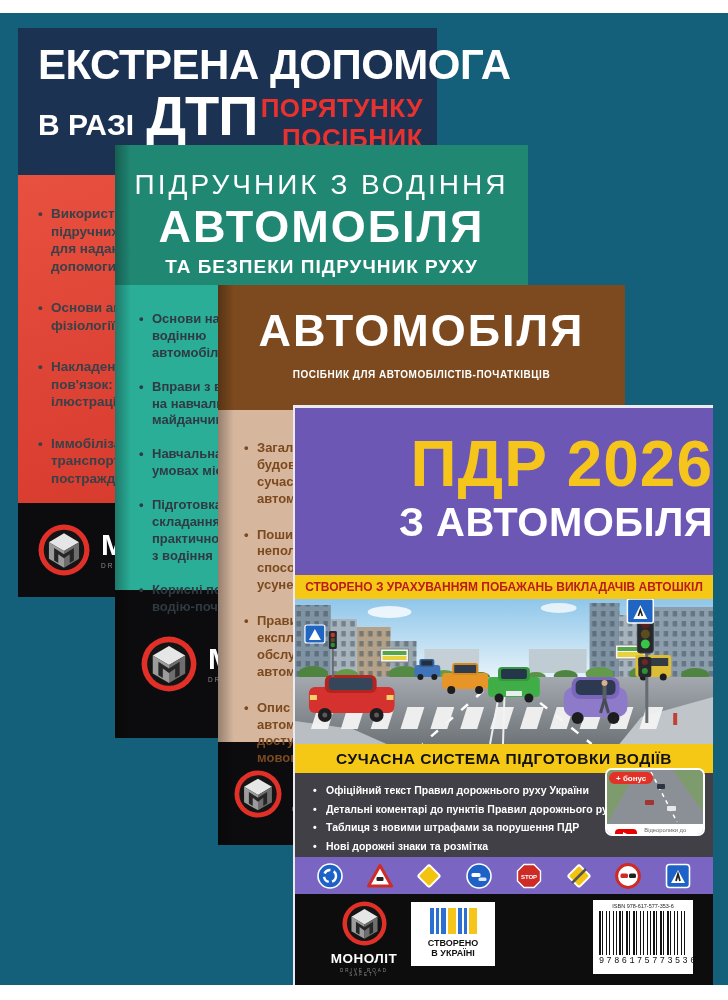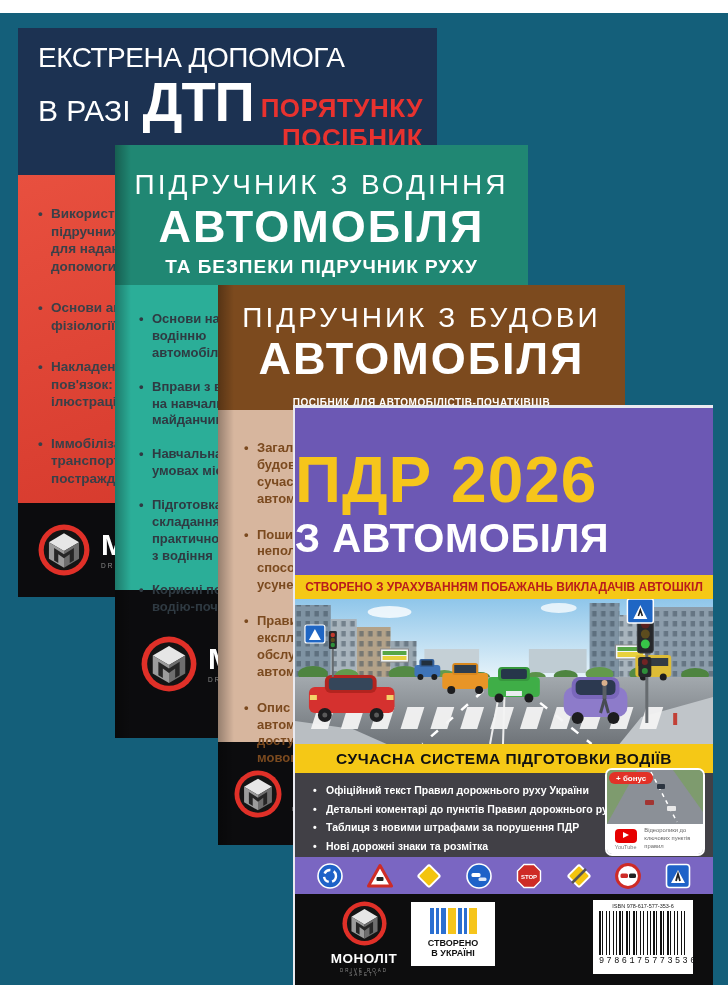--- a/index.html
+++ b/index.html
@@ -15,23 +15,23 @@
   ul.blist li::before{content:"•";position:absolute;left:0;top:0;}
   .pub-footer{background:#0C0C0E;display:flex;align-items:center;}
   .pub-name{color:#fff;font-weight:700;letter-spacing:1px;line-height:1;}
   .pub-tag{color:#8a8a8a;letter-spacing:2px;line-height:1;margin-top:3px;}
   .spine::before{content:"";position:absolute;left:0;top:0;bottom:0;width:16px;
     background:linear-gradient(90deg,rgba(0,0,0,.30),rgba(0,0,0,0));z-index:5;pointer-events:none;}
 
   
   .book1{left:18px;top:28px;width:419px;height:569px;z-index:1;}
   .b1-header{position:relative;height:147px;background:var(--book1-header,#1C3252);padding:16px 14px 0 20px;color:#fff;}
-  .b1-t1{font-size:28px;font-weight:400;letter-spacing:-.5px;line-height:1;white-space:nowrap;}
+  .b1-t1{font-size:42px;font-weight:700;letter-spacing:-.5px;line-height:1;white-space:nowrap;}
   .b1-row2{display:flex;align-items:flex-end;margin-top:8px;}
-  .b1-t2{font-size:30px;font-weight:400;line-height:.9;}
+  .b1-t2{font-size:30px;font-weight:700;line-height:.9;}
   .b1-t3{font-size:56px;font-weight:700;line-height:.78;margin-left:12px;letter-spacing:-1px;}
   .b1-corner{position:absolute;right:14px;top:66px;text-align:right;color:var(--book1-accent,#E8322F);
     font-weight:700;font-size:26px;line-height:1.15;letter-spacing:.5px;}
   .b1-body{height:328px;background:linear-gradient(160deg,#E8503F,#D23529);padding:30px 0 0 20px;}
   .b1-body ul.blist{width:150px;color:#3A4048;font-size:13.5px;line-height:1.3;}
   .b1-body ul.blist li{margin-bottom:24px;}
   .b1-footer{height:94px;padding-left:20px;gap:11px;}
   .b1-footer .pub-name{font-size:30px;}
   .b1-footer .pub-tag{font-size:6.5px;}
 
@@ -57,36 +57,36 @@
   .b3-body{height:332px;background:var(--book3-body,#D7B69E);padding:30px 0 0 26px;}
   .b3-body ul.blist{width:118px;color:#7B4A1F;font-size:13px;line-height:1.3;}
   .b3-body ul.blist li{margin-bottom:19px;}
   .b3-footer{height:103px;padding-left:16px;gap:10px;}
   .b3-footer .pub-name{font-size:28px;}
   .b3-footer .pub-tag{font-size:6px;}
 
   
   .book4{left:293px;top:405px;width:420px;height:580px;z-index:4;
     border-top:3px solid #EAEAF0;border-left:2px solid #EAEAF0;background:#0D0D0E;}
-  .b4-purple{height:167px;background:var(--book4-purple,#6C58B4);text-align:left;padding-top:40px;}
+  .b4-purple{height:167px;background:var(--book4-purple,#6C58B4);text-align:right;padding-top:24px;}
   .b4-title{font-size:64px;font-weight:700;color:var(--book4-yellow,#F6C51B);line-height:1;letter-spacing:1px;}
   .b4-sub{font-size:40px;font-weight:700;color:#fff;line-height:1;margin-top:6px;letter-spacing:.5px;}
   .b4-banner{height:24px;background:#F5C816;display:flex;align-items:center;justify-content:center;
     color:#b91c1c;font-size:12px;font-weight:700;white-space:nowrap;}
   .b4-banner2{height:29px;background:#F5C816;display:flex;align-items:center;justify-content:center;
     color:#111;font-size:15.5px;font-weight:700;letter-spacing:.5px;white-space:nowrap;}
   .b4-scene{height:145px;overflow:hidden;background:#9fd0ee;}
   .b4-dark{position:relative;height:84px;background:var(--dark-panel,#414046);padding:11px 106px 0 18px;}
   .b4-dark ul.blist{color:#fff;font-size:10.5px;line-height:1.2;}
   .b4-dark ul.blist li{margin-bottom:6px;font-weight:600;white-space:nowrap;}
   .b4-signs{height:37px;background:#7A66C2;display:flex;align-items:center;justify-content:space-around;padding:0 10px;}
   .b4-footer{position:relative;height:90px;background:#0D0D0E;}
 
   
-  .bonus-card{position:absolute;top:360px;right:8px;width:100px;height:88px;z-index:6;
+  .bonus-card{position:absolute;top:360px;right:8px;width:100px;height:68px;z-index:6;
     border:2px solid #fff;border-radius:7px;background:#8b9097;overflow:hidden;}
   .bonus-photo{height:54px;}
   .bonus-strip{height:30px;background:#fff;display:flex;align-items:center;gap:4px;padding:0 4px;}
   .yt-block{display:flex;flex-direction:column;align-items:center;width:30px;}
   .yt-play{width:22px;height:14px;background:#E60000;border-radius:4px;position:relative;}
   .yt-play::after{content:"";position:absolute;left:8.5px;top:3.5px;border-left:6px solid #fff;
     border-top:3.5px solid transparent;border-bottom:3.5px solid transparent;}
   .yt-label{font-size:5.5px;color:#777;margin-top:1px;}
   .bonus-caption{font-size:5.8px;color:#666;line-height:1.35;width:56px;}
   .bonus-badge{position:absolute;left:2px;top:2px;background:#E23127;color:#fff;font-size:8px;font-weight:700;
@@ -182,21 +182,20 @@
         </svg>
       <div>
         <div class="pub-name">МОНОЛІТ</div>
         <div class="pub-tag">DRIVE ROAD SAFETY</div>
       </div>
     </div>
   </div>
 
   <div class="book book3 spine">
     <div class="b3-header">
-      <div class="b3-t1">ПІДРУЧНИК З БУДОВИ</div>
       <div class="b3-t2">АВТОМОБІЛЯ</div>
       <div class="b3-t3">ПОСІБНИК ДЛЯ АВТОМОБІЛІСТІВ-ПОЧАТКІВЦІВ</div>
     </div>
     <div class="b3-body">
       <ul class="blist">
         <li>Загальна будова сучасного автомобіля</li>
         <li>Поширені неполадки і способи їх усунення</li>
         <li>Правила експлуатації та обслуговування автомобіля</li>
         <li>Опис систем автомобіля доступною мовою</li>
       </ul>

